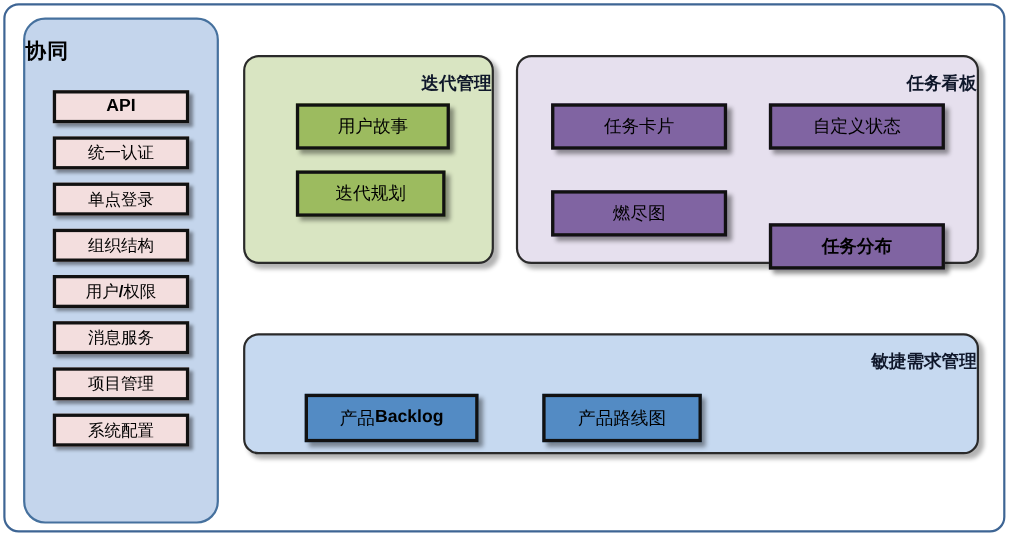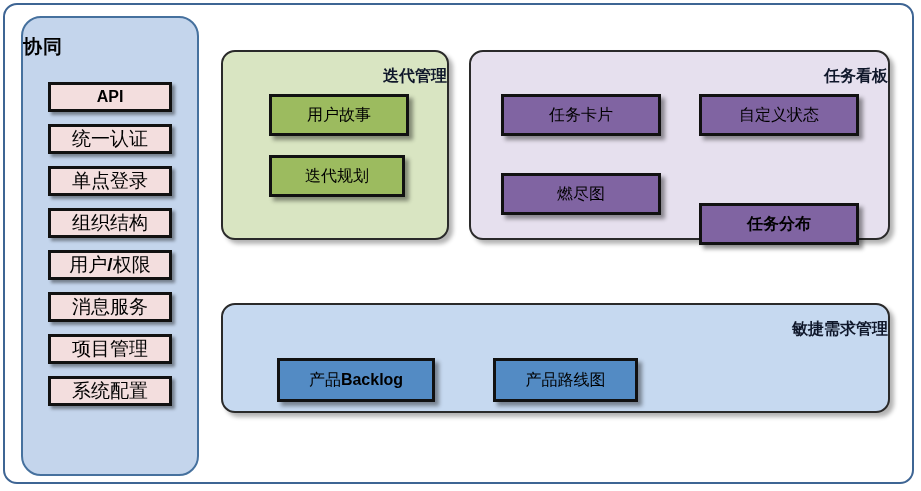--- a/index.html
+++ b/index.html
@@ -61,21 +61,21 @@
     width: 124px;
     height: 30px;
     margin: 0 auto 12px auto;
     box-sizing: border-box;
     background: #F3DEDE;
     border: 3px solid #111111;
     box-shadow: 3px 3px 3px rgba(0,0,0,0.40);
     display: flex;
     align-items: center;
     justify-content: center;
-    font-size: 19px;
+    font-size: 15px;
     color: #000000;
     white-space: nowrap;
   }
   .side-item.bold-label { font-weight: bold; font-size: 16px; }
 
   
   .group-panel {
     position: absolute;
     box-sizing: border-box;
     border: 2px solid #2A2A2A;

